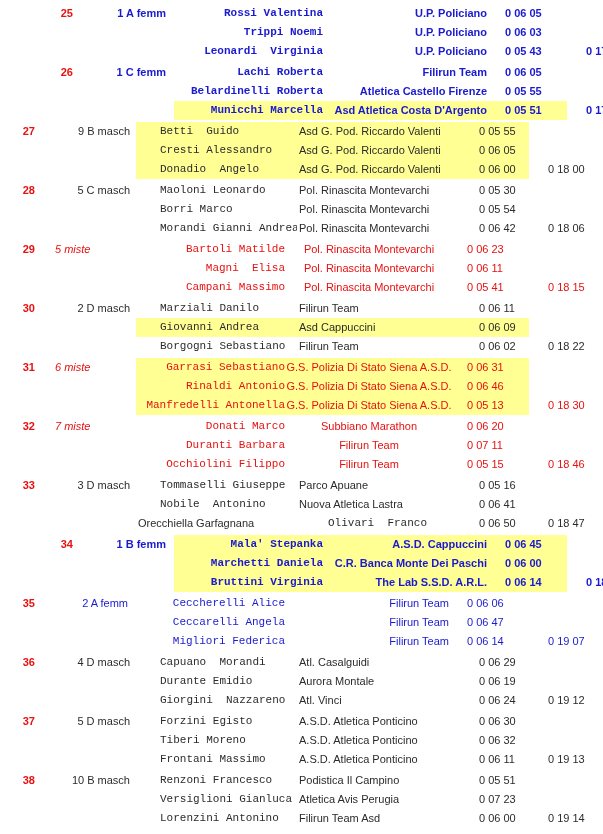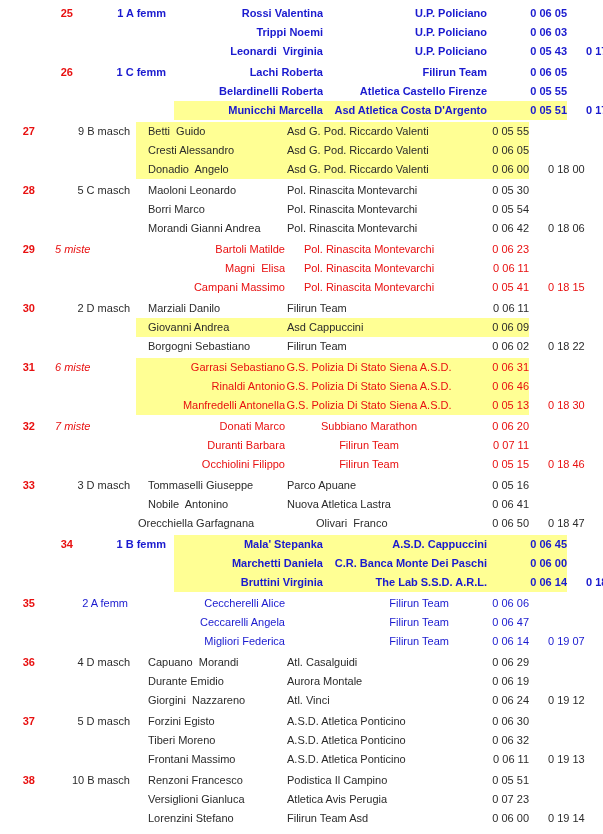--- a/index.html
+++ b/index.html
@@ -13,34 +13,34 @@
   .group{margin-bottom:2px;}
   .row{display:flex;height:19px;line-height:19px;white-space:pre;}
   .cell{overflow:hidden;box-sizing:border-box;flex:none;}
   .pos{
     width:55px;text-align:right;padding-right:20px;
     font-weight:bold;color:var(--pos-color);
   }
   .cat{width:75px;}
   .band{display:flex;width:393px;margin-left:6px;flex:none;}
   .band.hl{background:var(--hl-color);}
-  .name{width:149px;}
+  .name{width:149px;font-family:Liberation Mono, monospace;}
   .team{width:168px;}
-  .time{width:76px;padding-left:14px;text-align:right;}
+  .time{width:76px;padding-left:14px;}
   .total{width:50px;margin-left:19px;}
   
   .t-femm{color:var(--femm-color);}
   .t-masch{color:var(--masch-color);}
   .t-miste{color:var(--miste-color);}
   
   .t-femm .cat{text-align:right;padding-right:2px;}
   .t-femm .name{text-align:right;}
   .t-femm .team{text-align:right;padding-right:4px;}
   .t-masch .cat{text-align:right;padding-left:3px;}
-  .t-masch .name{text-align:left;padding-left:12px;}
+  .t-masch .name{text-align:left;padding-left:12px;margin-left:12px;}
   .t-masch .team{text-align:left;padding-left:2px;}
   .t-miste .cat{text-align:left;font-style:italic;}
   .t-miste .name{text-align:right;}
   .t-miste .team{text-align:center;}
   .bold{font-weight:bold;padding-left:38px;}
 </style>
 </head>
 <body>
 
 <div class="results">
@@ -105,15 +105,15 @@
       <div class="row"><div class="cell pos"></div><div class="cell cat"></div><div class="band"><div class="cell name">Giorgini  Nazzareno</div><div class="cell team">Atl. Vinci</div><div class="cell time">0 06 24</div></div><div class="cell total">0 19 12</div></div>
     </div>
     <div class="group t-masch">
       <div class="row"><div class="cell pos">37</div><div class="cell cat">5 D masch</div><div class="band"><div class="cell name">Forzini Egisto</div><div class="cell team">A.S.D. Atletica Ponticino</div><div class="cell time">0 06 30</div></div><div class="cell total"></div></div>
       <div class="row"><div class="cell pos"></div><div class="cell cat"></div><div class="band"><div class="cell name">Tiberi Moreno</div><div class="cell team">A.S.D. Atletica Ponticino</div><div class="cell time">0 06 32</div></div><div class="cell total"></div></div>
       <div class="row"><div class="cell pos"></div><div class="cell cat"></div><div class="band"><div class="cell name">Frontani Massimo</div><div class="cell team">A.S.D. Atletica Ponticino</div><div class="cell time">0 06 11</div></div><div class="cell total">0 19 13</div></div>
     </div>
     <div class="group t-masch">
       <div class="row"><div class="cell pos">38</div><div class="cell cat">10 B masch</div><div class="band"><div class="cell name">Renzoni Francesco</div><div class="cell team">Podistica Il Campino</div><div class="cell time">0 05 51</div></div><div class="cell total"></div></div>
       <div class="row"><div class="cell pos"></div><div class="cell cat"></div><div class="band"><div class="cell name">Versiglioni Gianluca</div><div class="cell team">Atletica Avis Perugia</div><div class="cell time">0 07 23</div></div><div class="cell total"></div></div>
-      <div class="row"><div class="cell pos"></div><div class="cell cat"></div><div class="band"><div class="cell name">Lorenzini Stefano</div><div class="cell team">Filirun Team Asd</div><div class="cell time">0 06 00</div></div><div class="cell total">0 19 14</div></div>
+      <div class="row"><div class="cell pos"></div><div class="cell cat"></div><div class="band"><div class="cell name">Lorenzini Antonino</div><div class="cell team">Filirun Team Asd</div><div class="cell time">0 06 00</div></div><div class="cell total">0 19 14</div></div>
     </div>
   </div>
 
 </body></html>

